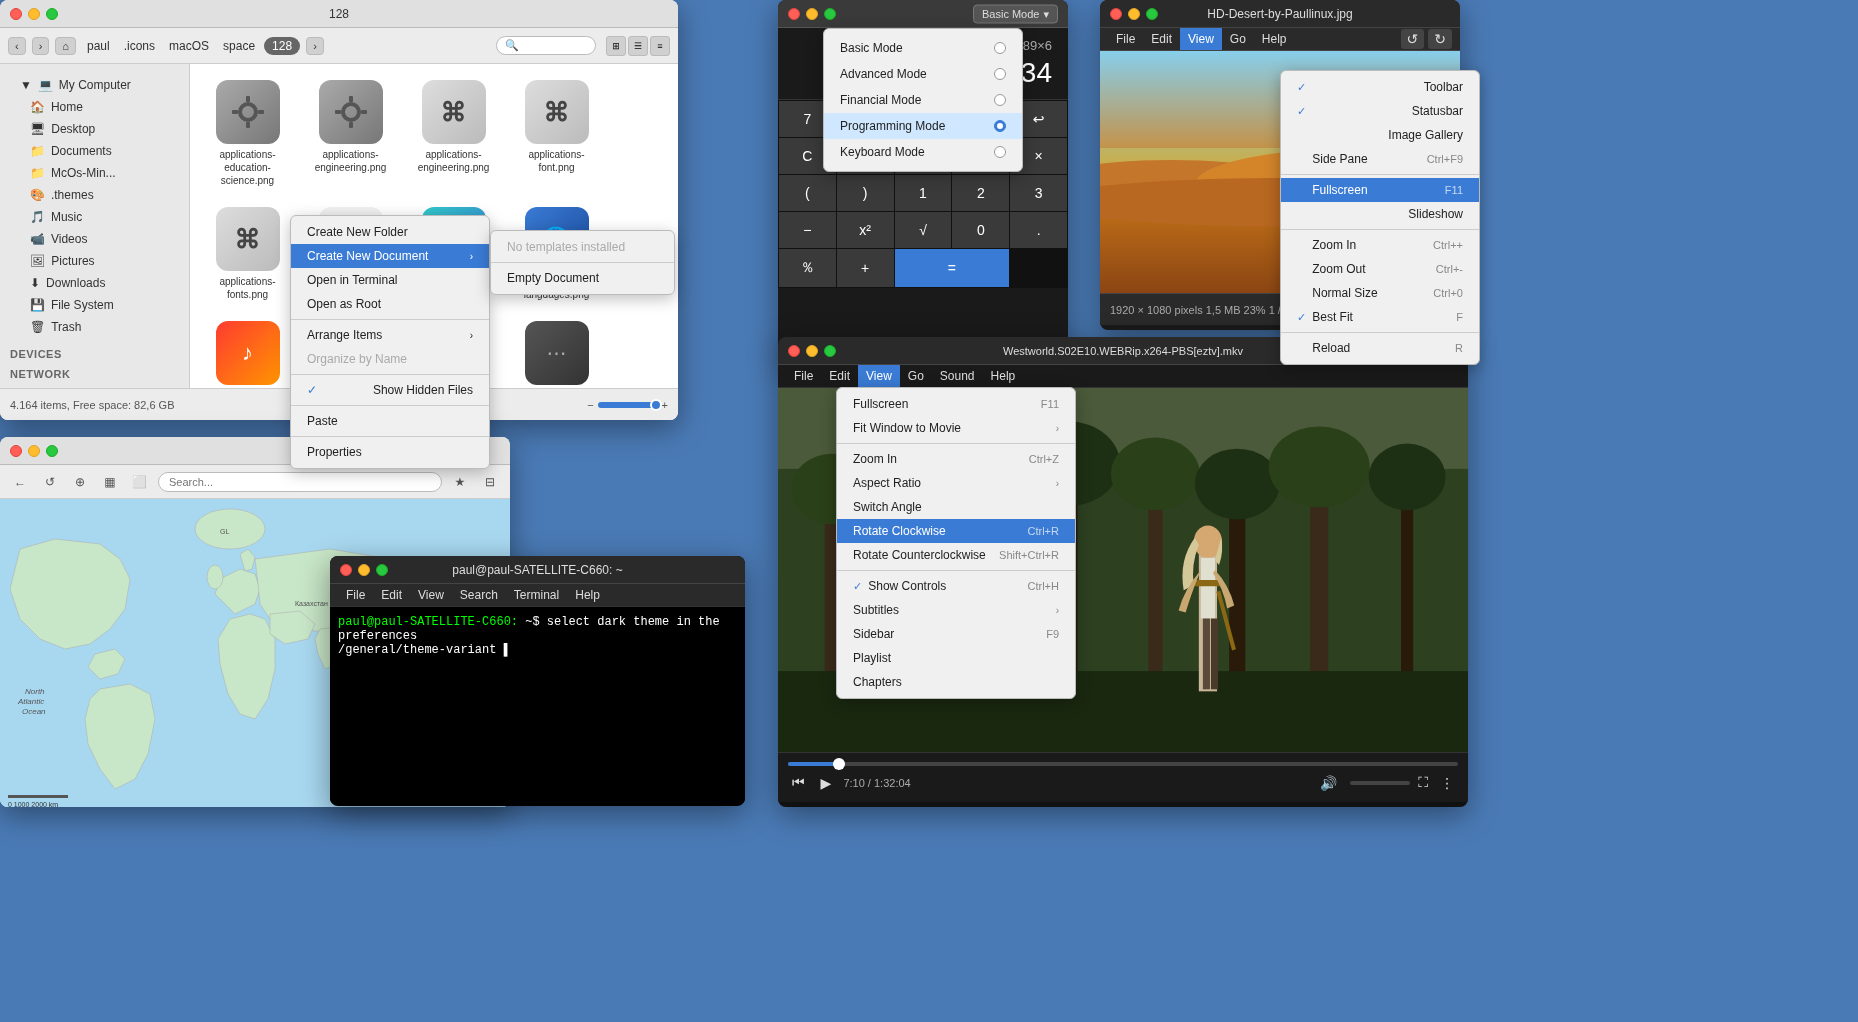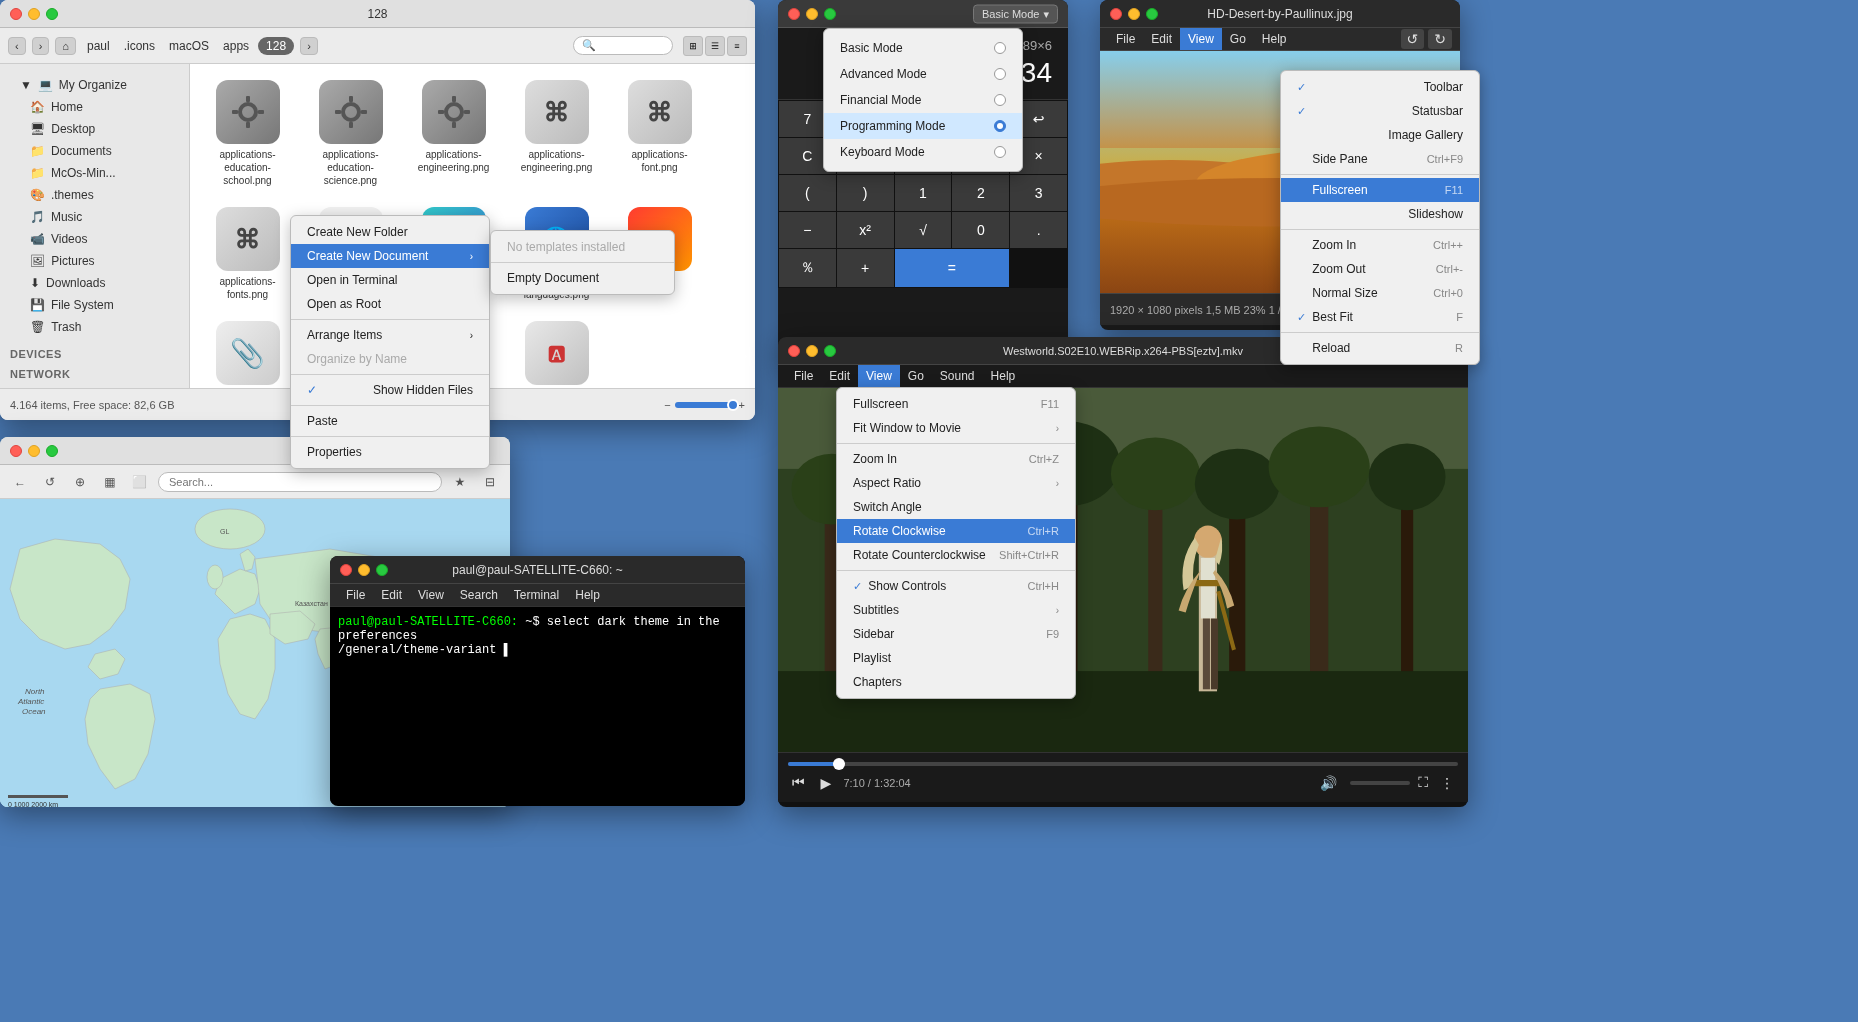--- a/index.html
+++ b/index.html
@@ -53,21 +53,21 @@
       font-size: 12px;
       color: #333;
       font-weight: 500;
       white-space: nowrap;
     }
 
     
     #file-manager {
       left: 0;
       top: 0;
-      width: 755px;
+      width: 678px;
       height: 420px;
       background: #f5f5f5;
     }
 
     .fm-toolbar {
       background: #ececec;
       border-bottom: 1px solid #ccc;
       padding: 4px 8px;
       display: flex;
       align-items: center;
@@ -732,40 +732,40 @@
     <span class="window-title">128</span>
   </div>
   <div class="fm-toolbar">
     <button class="fm-nav-btn">‹</button>
     <button class="fm-nav-btn">›</button>
     <button class="fm-nav-btn">⌂</button>
     <div class="fm-breadcrumb">
       <span class="fm-breadcrumb-item">paul</span>
       <span class="fm-breadcrumb-item">.icons</span>
       <span class="fm-breadcrumb-item">macOS</span>
-      <span class="fm-breadcrumb-item">apps</span>
+      <span class="fm-breadcrumb-item">space</span>
       <span class="fm-breadcrumb-item active">128</span>
       <button class="fm-nav-btn" style="margin-left:2px">›</button>
     </div>
     <div class="fm-search">
       <span>🔍</span>
     </div>
     <div class="fm-view-icons">
       <div class="fm-view-icon">⊞</div>
       <div class="fm-view-icon">☰</div>
       <div class="fm-view-icon">≡</div>
     </div>
   </div>
   <div class="fm-body">
     <div class="fm-sidebar">
       <div class="fm-sidebar-section">
         <div class="fm-sidebar-item">
           <span>▼</span>
           <span>💻</span>
-          <span>My Organize</span>
+          <span>My Computer</span>
         </div>
         <div class="fm-sidebar-item" style="padding-left:30px">
           <span>🏠</span>
           <span>Home</span>
         </div>
         <div class="fm-sidebar-item" style="padding-left:30px">
           <span>🖥</span>
           <span>Desktop</span>
         </div>
         <div class="fm-sidebar-item" style="padding-left:30px">
@@ -803,32 +803,20 @@
         <div class="fm-sidebar-item" style="padding-left:30px">
           <span>🗑</span>
           <span>Trash</span>
         </div>
       </div>
       <div class="fm-sidebar-category">Devices</div>
       <div class="fm-sidebar-category">Network</div>
     </div>
     <div class="fm-content">
 
-      <div class="fm-file-item">
-        <div class="fm-file-icon icon-gear" style="background:linear-gradient(135deg,#aaa,#777);border-radius:12px">
-          <svg width="36" height="36" viewBox="0 0 36 36">
-              <circle cx="18" cy="18" r="8" fill="none" stroke="#555" stroke-width="4"></circle>
-              <rect x="16" y="2" width="4" height="6" fill="#555" rx="1"></rect>
-              <rect x="16" y="28" width="4" height="6" fill="#555" rx="1"></rect>
-              <rect x="2" y="16" width="6" height="4" fill="#555" rx="1"></rect>
-              <rect x="28" y="16" width="6" height="4" fill="#555" rx="1"></rect>
-            </svg>
-        </div>
-        <span class="fm-file-name">applications-education-school.png</span>
-      </div>
       <div class="fm-file-item">
         <div class="fm-file-icon" style="background:linear-gradient(135deg,#aaa,#777);border-radius:12px">
           <svg width="36" height="36" viewBox="0 0 36 36">
               <circle cx="18" cy="18" r="8" fill="none" stroke="#555" stroke-width="4"></circle>
               <rect x="16" y="2" width="4" height="6" fill="#555" rx="1"></rect>
               <rect x="16" y="28" width="4" height="6" fill="#555" rx="1"></rect>
               <rect x="2" y="16" width="6" height="4" fill="#555" rx="1"></rect>
               <rect x="28" y="16" width="6" height="4" fill="#555" rx="1"></rect>
             </svg>
         </div>

